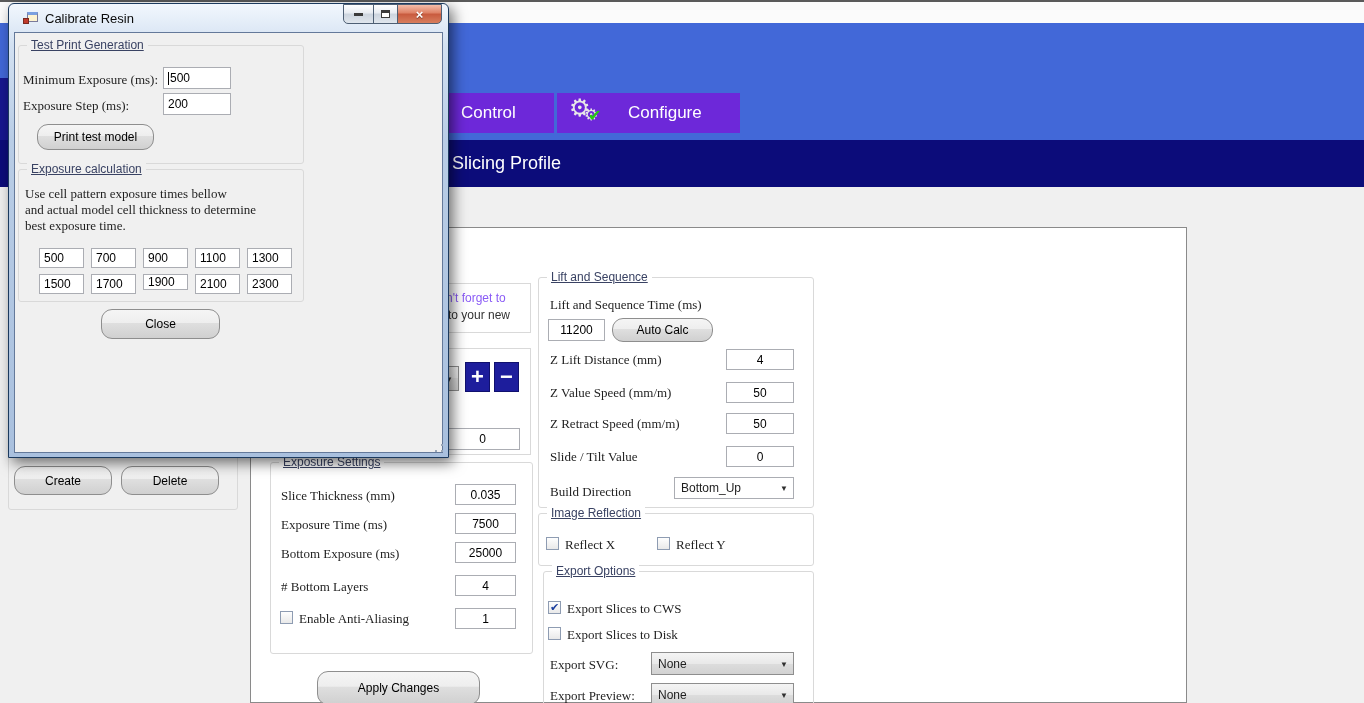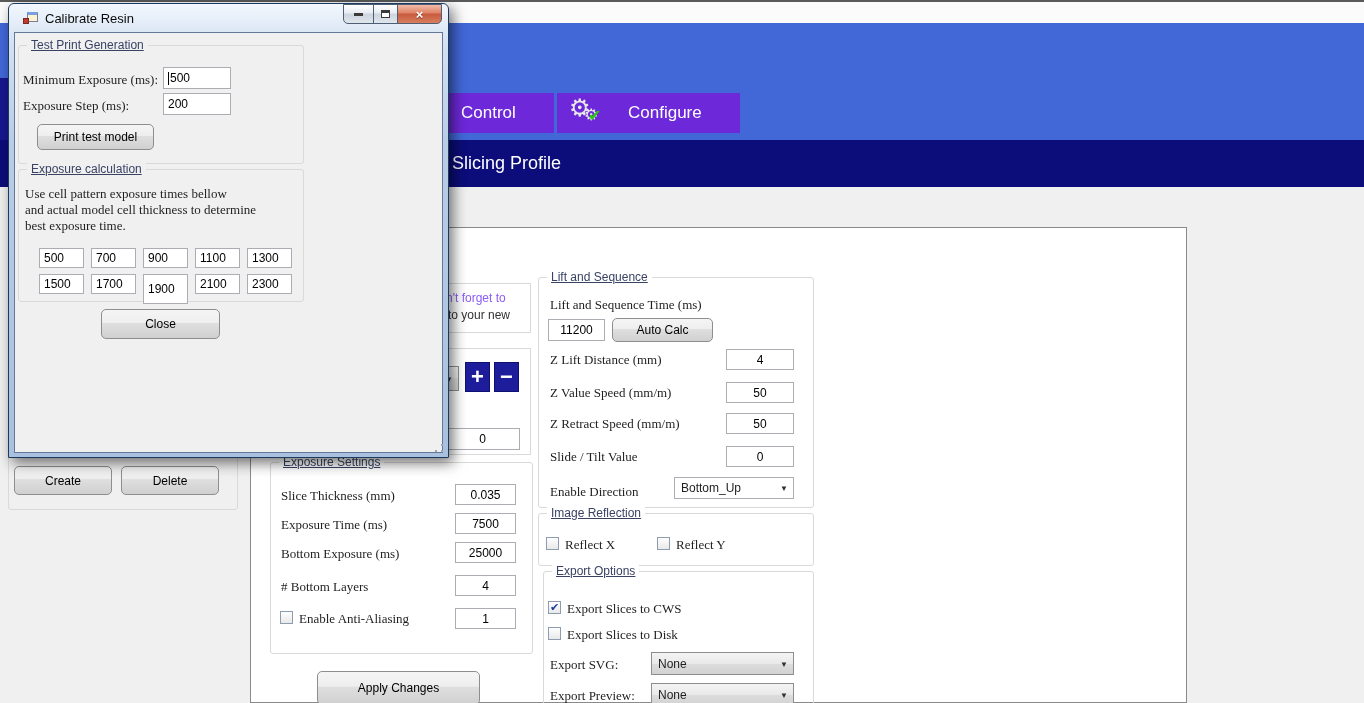--- a/index.html
+++ b/index.html
@@ -13,21 +13,21 @@
   .grp{position:absolute;border:1px solid #d9d9d9;border-radius:3px;}
   .gtitle{position:absolute;top:-8px;left:8px;background:#ffffff;padding:0 4px;
           font-size:12px;color:#394263;white-space:nowrap;text-decoration:underline;}
   .on-gray > .gtitle{background:#f0f0f0;}
   .tf{position:absolute;background:#fff;border:1px solid #abadb3;font-size:12px;color:#000;
       display:flex;align-items:center;justify-content:center;box-sizing:border-box;}
   .tf.left{justify-content:flex-start;padding-left:4px;}
   .btn{position:absolute;display:flex;align-items:center;justify-content:center;
        font-size:12px;color:#000;box-sizing:border-box;
        background:linear-gradient(#f5f5f5,#eeeeee 45%,#dfdfdf 46%,#d0d0d0);
-       border:1px solid #8e8e8e;border-radius:5px;cursor:pointer;}
+       border:1px solid #8e8e8e;border-radius:11px;cursor:pointer;}
   .cb{position:absolute;width:13px;height:13px;box-sizing:border-box;
       background:linear-gradient(#fefefe,#e9e9e9);border:1px solid #8e9cb2;
       display:flex;align-items:center;justify-content:center;
       font-size:11px;font-weight:bold;color:#1b3f9e;}
   .combo{position:absolute;border:1px solid #abadb3;background:#fff;font-size:12px;
          display:flex;align-items:center;padding-left:6px;box-sizing:border-box;}
   .combo .arr{position:absolute;right:5px;top:50%;transform:translateY(-50%);
               font-size:8px;color:#303030;}
   .combo.gray{background:linear-gradient(#f4f4f4,#e9e9e9 50%,#dddddd 50%,#d2d2d2);
               border:1px solid #8e8e8e;}
@@ -136,21 +136,21 @@
   <div class="tf" style="left:548px;top:319px;width:57px;height:22px;">11200</div>
   <button class="btn" style="left:612px;top:318px;width:101px;height:24px;">Auto Calc</button>
   <span class="lbl" style="left:550px;top:352px;">Z Lift Distance (mm)</span>
   <div class="tf" style="left:726px;top:349px;width:68px;height:21px;">4</div>
   <span class="lbl" style="left:550px;top:385px;">Z Value Speed (mm/m)</span>
   <div class="tf" style="left:726px;top:382px;width:68px;height:21px;">50</div>
   <span class="lbl" style="left:550px;top:416px;">Z Retract Speed (mm/m)</span>
   <div class="tf" style="left:726px;top:413px;width:68px;height:21px;">50</div>
   <span class="lbl" style="left:550px;top:449px;">Slide / Tilt Value</span>
   <div class="tf" style="left:726px;top:446px;width:68px;height:21px;">0</div>
-  <span class="lbl" style="left:550px;top:484px;">Enable Direction</span>
+  <span class="lbl" style="left:550px;top:484px;">Build Direction</span>
   <div class="combo" style="left:674px;top:477px;width:120px;height:22px;">
     <span>Bottom_Up</span>
     <span class="arr">▼</span>
   </div>
 
   <div class="grp" style="left:538px;top:513px;width:274px;height:51px;">
     <span class="gtitle">Image Reflection</span>
   </div>
   <span class="cb" style="left:546px;top:537px;"></span>
   <span class="lbl" style="left:565px;top:537px;">Reflect X</span>
@@ -216,21 +216,21 @@
       <div>and actual model cell thickness to determine</div>
       <div>best exposure time.</div>
     </div>
     <div class="tf left" style="left:30px;top:244px;width:45px;height:20px;">500</div>
     <div class="tf left" style="left:82px;top:244px;width:45px;height:20px;">700</div>
     <div class="tf left" style="left:134px;top:244px;width:45px;height:20px;">900</div>
     <div class="tf left" style="left:186px;top:244px;width:45px;height:20px;">1100</div>
     <div class="tf left" style="left:238px;top:244px;width:45px;height:20px;">1300</div>
     <div class="tf left" style="left:30px;top:270px;width:45px;height:20px;">1500</div>
     <div class="tf left" style="left:82px;top:270px;width:45px;height:20px;">1700</div>
-    <div class="tf left" style="left:134px;top:270px;width:45px;height:30px;">1900</div>
+    <div class="tf left" style="left:134px;top:270px;width:45px;height:16px;">1900</div>
     <div class="tf left" style="left:186px;top:270px;width:45px;height:20px;">2100</div>
     <div class="tf left" style="left:238px;top:270px;width:45px;height:20px;">2300</div>
 
     <button class="btn" style="left:92px;top:305px;width:119px;height:30px;">Close</button>
 
     <span class="grip"></span>
   </div>
 
 </div>
 

